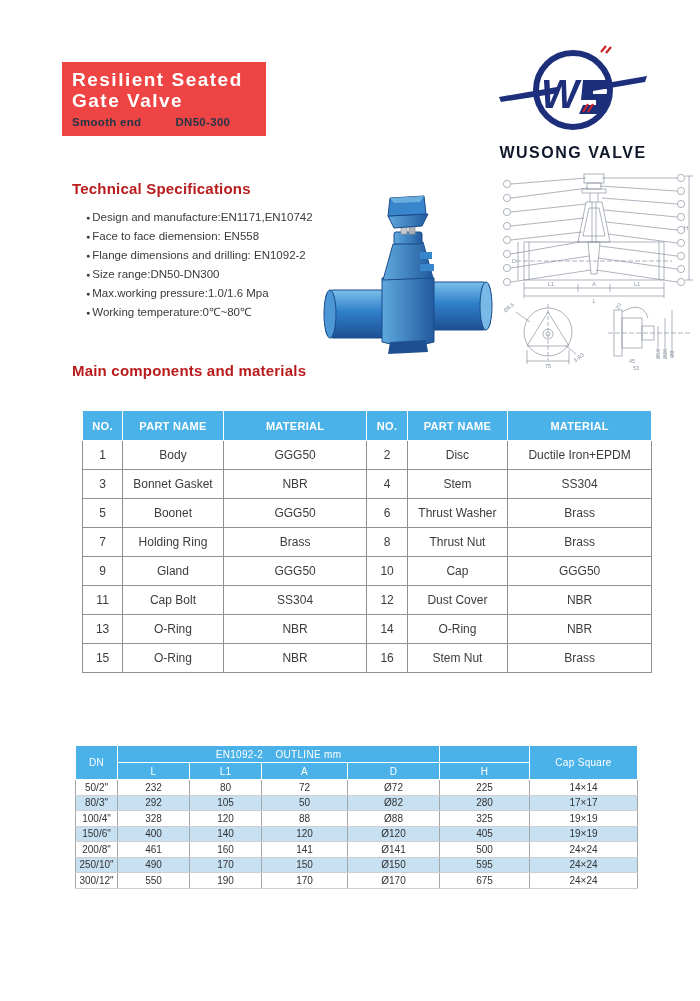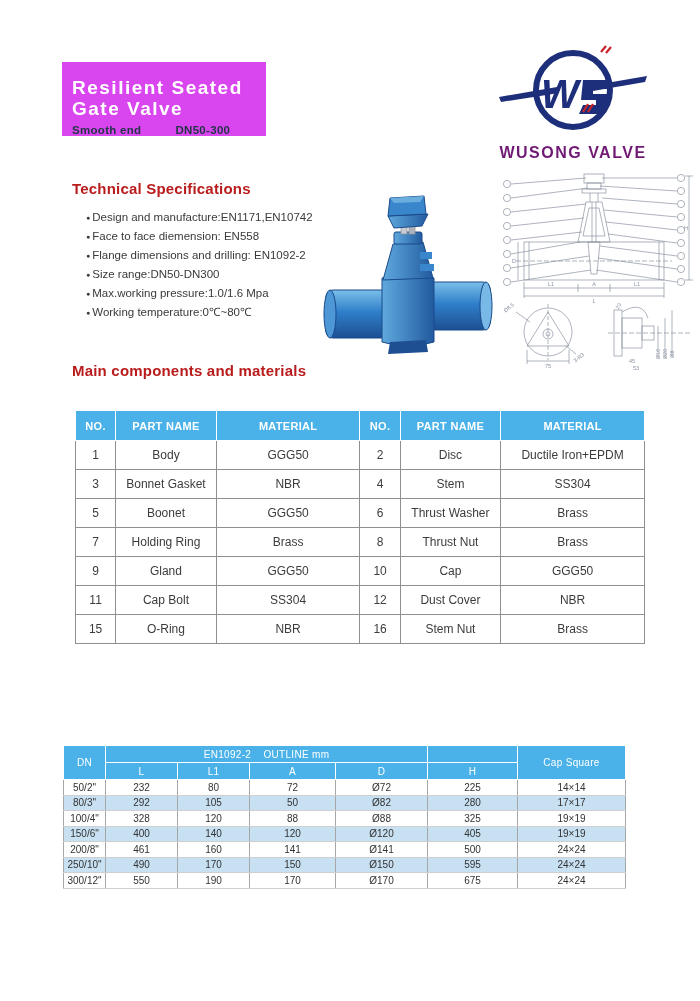--- a/index.html
+++ b/index.html
@@ -1,49 +1,49 @@
 <!DOCTYPE html>
 <html><head>
 <meta charset="utf-8">
 <style>
   html,body{margin:0;padding:0;background:#fff;}
   .page{position:relative;width:700px;height:1001px;background:#ffffff;overflow:hidden;
         font-family:"Liberation Sans",sans-serif;}
 
   
   .title-block{position:absolute;left:62px;top:62px;width:204px;height:74px;
-    background:#d946ef;color:#fff;box-sizing:border-box;padding:15px 8px 0 10px;}
+    background:#ef4444;color:#fff;box-sizing:border-box;padding:7px 8px 0 10px;}
   .title-line{font-size:19px;font-weight:bold;letter-spacing:1.5px;line-height:21px;}
   .subtitle{margin-top:5px;font-size:11.5px;font-weight:bold;color:#243547;display:flex;gap:34px;letter-spacing:.3px;align-items:center;}
 
   .logo{position:absolute;left:495px;top:42px;width:156px;text-align:center;}
-  .brand-name{margin-top:2px;font-size:16px;font-weight:bold;color:#701a75;letter-spacing:1.5px;}
+  .brand-name{margin-top:2px;font-size:16px;font-weight:bold;color:#0f172a;letter-spacing:1.5px;}
 
   
   .sec-h{position:absolute;left:72px;margin:0;font-size:15px;font-weight:600;color:#b91c1c;letter-spacing:.2px;}
   #specs-h{top:180px;} #comp-h{top:362px;} #dim-h{top:703px;}
 
   
   .spec-list{position:absolute;left:72px;top:194px;margin:14px;padding:0;list-style:none;}
   .spec-list li{font-size:11.5px;color:#3a3a3a;line-height:18.5px;white-space:pre;}
   .spec-list li::before{content:"●";font-size:7px;vertical-align:1.5px;margin-right:2px;color:#3a3a3a;}
 
   
   .photo{position:absolute;left:320px;top:190px;}
   .draw{position:absolute;left:496px;top:162px;}
 
   
-  .ctable{position:absolute;left:75px;top:410px;width:570px;border-collapse:collapse;table-layout:fixed;}
+  .ctable{position:absolute;left:82px;top:410px;width:570px;border-collapse:collapse;table-layout:fixed;}
   .ctable th{background:#4ab2e8;color:#fff;font-size:11px;font-weight:bold;height:27px;
     border:1px solid #ffffff;letter-spacing:.3px;}
   .ctable td{border:1px solid #8f8f8f;text-align:center;font-size:12px;color:#3c3c3c;height:26px;}
   .c-no{width:40px;} .c-part{width:100px;} .c-mat{width:143px;}
 
   
-  .dtable{position:absolute;left:63px;top:745px;width:488px;border-collapse:collapse;table-layout:fixed;}
+  .dtable{position:absolute;left:75px;top:745px;width:488px;border-collapse:collapse;table-layout:fixed;}
   .dtable th{background:#4ab2e8;color:#fff;font-size:10px;font-weight:normal;
     border:1px solid #ffffff;height:14px;white-space:pre;letter-spacing:.3px;}
   .dtable td{border-left:1px solid #a6a6a6;border-right:1px solid #a6a6a6;border-bottom:1px solid #cfcfcf;
     text-align:center;font-size:10px;color:#333;height:14.5px;padding:0;}
   .dtable tbody tr:nth-child(even){background:#c7e0f2;}
   .d-dn{width:42px;} .d-l{width:72px;} .d-l1{width:72px;} .d-a{width:86px;} .d-d{width:92px;}
   .d-h{width:90px;} .d-cap{width:108px;}
 </style>
 </head>
 <body>
@@ -294,20 +294,28 @@
       </tr>
       <tr>
         <td>11</td>
         <td>Cap Bolt</td>
         <td>SS304</td>
         <td>12</td>
         <td>Dust Cover</td>
         <td>NBR</td>
       </tr>
       <tr>
+        <td>13</td>
+        <td>O-Ring</td>
+        <td>NBR</td>
+        <td>14</td>
+        <td>O-Ring</td>
+        <td>NBR</td>
+      </tr>
+      <tr>
         <td>15</td>
         <td>O-Ring</td>
         <td>NBR</td>
         <td>16</td>
         <td>Stem Nut</td>
         <td>Brass</td>
       </tr>
     </tbody>
   </table>
 

